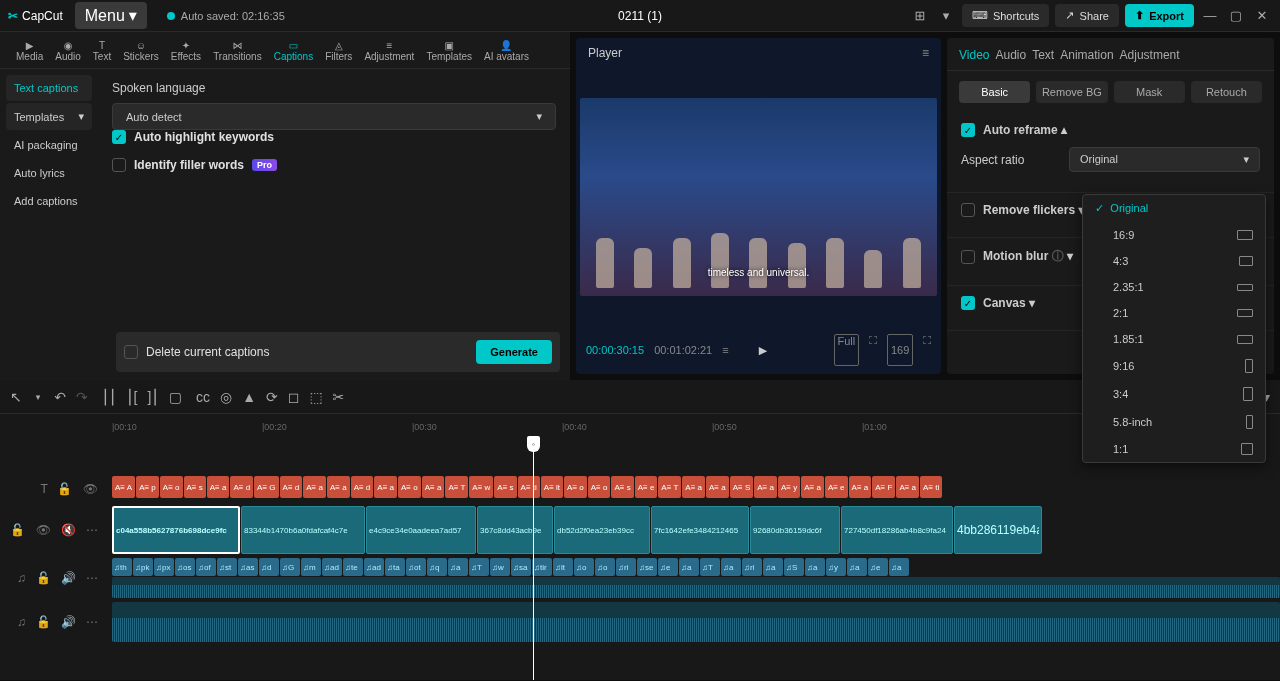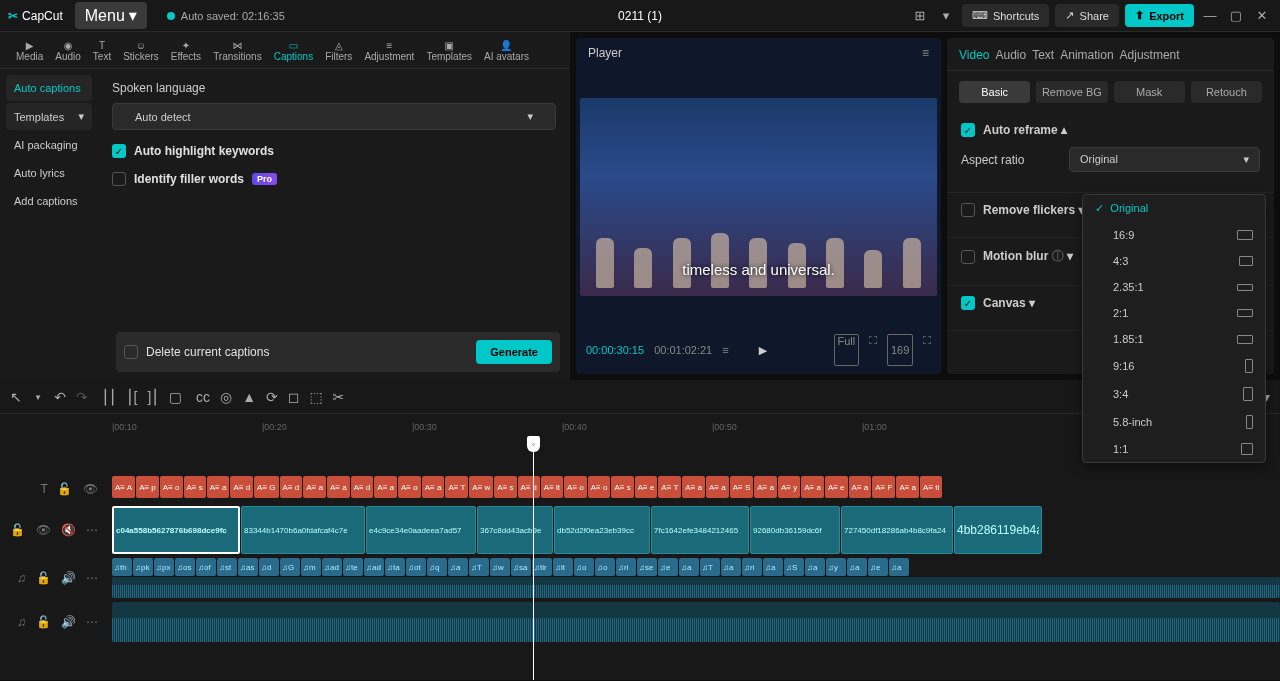--- a/index.html
+++ b/index.html
@@ -20,36 +20,36 @@
 .toolbar-icons { display: flex; padding: 6px 10px 4px 10px; gap: 0; background: #1a1a1a; border-bottom: 1px solid #2a2a2a; }
 .ticon { display: flex; flex-direction: column; align-items: center; color: #aaa; font-size: 10px; cursor: pointer; padding: 2px 6px; }
 .ticon.active { color: #00c8c8; }
 .left-body { display: flex; flex: 1; }
 .left-sidebar { width: 98px; background: #1a1a1a; padding: 6px; }
 .sb-item { padding: 7px 8px; color: #ccc; font-size: 11px; cursor: pointer; border-radius: 4px; margin-bottom: 2px; display:flex;justify-content:space-between;align-items:center;}
 .sb-item.active { color: #00c8c8; background:#252525; }
 .sb-item.bg { background:#252525; }
 .left-content { flex: 1; padding: 12px 14px; }
 .form-label { color: #ccc; font-size: 12px; margin-bottom: 8px; }
-.select-box { background: #2a2a2a; border: 1px solid #3a3a3a; border-radius: 4px; padding: 6px 22px; color: #ccc; font-size: 11px; width: 100%; margin-bottom: 14px; display:flex;justify-content:space-between;align-items:center;cursor:pointer;}
+.select-box { background: #2a2a2a; border: 1px solid #3a3a3a; border-radius: 4px; padding: 6px 13px; color: #ccc; font-size: 11px; width: 100%; display:flex;justify-content:space-between;align-items:center;cursor:pointer;}
 .checkbox-row { display: flex; align-items: center; gap: 8px; margin-bottom: 14px; }
 .chk { width: 14px; height: 14px; border-radius: 3px; cursor: pointer; display:flex;align-items:center;justify-content:center;}
 .chk.checked { background: #00c8c8; }
 .chk.unchecked { border: 1.5px solid #555; }
 .pro-badge { background: linear-gradient(90deg,#5b4ae8,#8a4ae8); color:#fff; font-size:9px; padding:1px 5px; border-radius:3px; font-weight:600;}
 .bottom-row { position:absolute; bottom:8px; left:116px; right:10px; display:flex; justify-content:space-between; align-items:center; background:#2a2a2a; padding:8px 8px; border-radius:4px;}
 .gen-btn { background:#00c8c8; color:#000; border:none; padding:6px 14px; border-radius:4px; font-size:11px; font-weight:600; cursor:pointer;}
 
 .player { width: 365px; background: #0f172a; margin: 6px; border-radius: 4px; display: flex; flex-direction: column; }
 .player-head { padding: 8px 12px; font-size: 12px; color:#ccc; display:flex;justify-content:space-between;}
 .player-canvas { flex: 1; display: flex; align-items: center; justify-content: center; padding: 0 4px; }
 .player-img { width: 100%; height: 198px; background: linear-gradient(180deg, #1a3a6a 0%, #2a4a8a 40%, #3a2a4a 100%); border-radius: 2px; position: relative; overflow:hidden;}
 .stage-figures { position:absolute; bottom:0; left:0; right:0; height:60%; display:flex; align-items:flex-end; justify-content:space-around; padding:0 6px 8px 6px;}
 .figure { width:18px; height:50px; background:rgba(200,180,160,0.7); border-radius:6px 6px 2px 2px; }
-.subtitle { position:absolute; bottom:18px; left:50%; transform:translateX(-50%); color:#fff; font-size:15px; text-shadow:0 0 4px #000; white-space:nowrap;}
+.subtitle { position:absolute; bottom:18px; left:50%; transform:translateX(-50%); color:#fff; font-size:10px; text-shadow:0 0 4px #000; white-space:nowrap;}
 .player-foot { padding: 8px 10px; display: flex; align-items: center; gap: 10px; font-size: 11px; }
 .time-cur { color:#00c8c8; }
 .time-dur { color:#888; }
 .pfoot-right { margin-left:auto; display:flex; gap:10px; color:#888;}
 .pfoot-right span{cursor:pointer;font-size:11px;}
 
 .right-panel { flex: 1; background: #1a1a1a; margin: 6px 6px 6px 0; border-radius: 4px; padding: 0;}
 .rtabs { display:flex; padding:10px 12px 8px 12px; gap:6px; font-size:12px; border-bottom:1px solid #2a2a2a;}
 .rtab { color:#aaa; cursor:pointer;}
 .rtab.active{color:#00c8c8;}
@@ -175,21 +175,21 @@
           <span>▣</span>
           <span>Templates</span>
         </div>
       <div class="ticon">
           <span>👤</span>
           <span>AI avatars</span>
         </div>
     </div>
     <div class="left-body">
       <div class="left-sidebar">
-        <div class="sb-item active">Auto captions</div>
+        <div class="sb-item active">Text captions</div>
         <div class="sb-item bg">
             <span>Templates</span>
             <span>▾</span>
           </div>
         <div class="sb-item">AI packaging</div>
         <div class="sb-item">Auto lyrics</div>
         <div class="sb-item">Add captions</div>
       </div>
       <div class="left-content">
         <div class="form-label">Spoken language</div>

